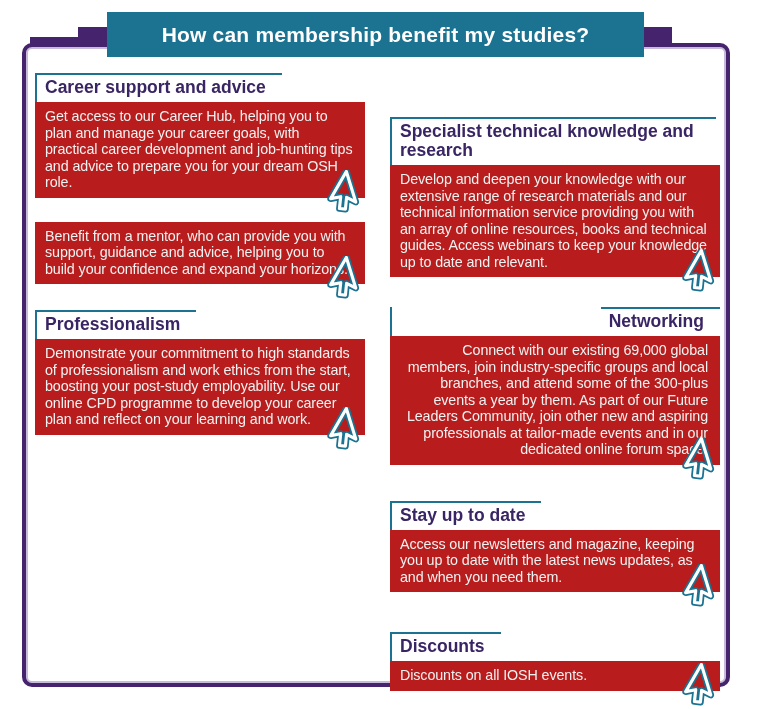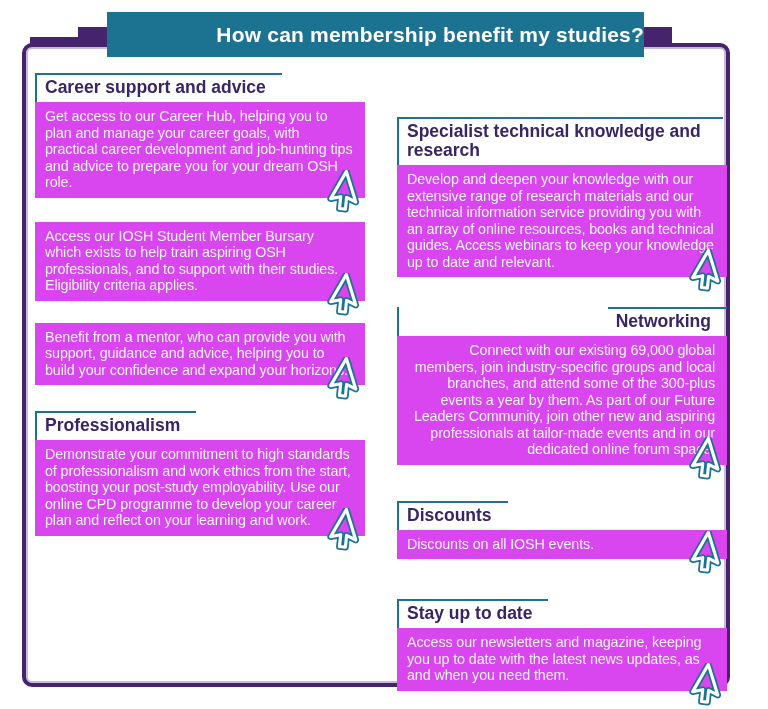--- a/index.html
+++ b/index.html
@@ -7,46 +7,46 @@
     width:768px;height:709px;position:relative;background:#ffffff;
     font-family:"Liberation Sans",sans-serif;overflow:hidden;
   }
   
   .ribbon-thin{position:absolute;left:30px;top:37px;width:642px;height:8px;background:#46246d;}
   .ribbon-tall{position:absolute;left:78px;top:27px;width:594px;height:18px;background:#46246d;}
   .ribbon-shadow{position:absolute;left:30px;top:45px;width:642px;height:3px;background:#c8badb;}
   
   .title-box{
     position:absolute;left:107px;top:12px;width:537px;height:45px;background:#1b7391;
-    display:flex;align-items:center;justify-content:flex-end;z-index:3;
+    display:flex;align-items:center;justify-content:center;z-index:3;
   }
   .title-box h1{
     margin:0;color:#ffffff;font-size:21px;font-weight:bold;letter-spacing:.2px;
   }
   
   .frame{
     position:absolute;left:22px;top:43px;width:708px;height:644px;box-sizing:border-box;
     border:4px solid #46246d;border-radius:10px;
     box-shadow:inset 0 0 0 2px #c8badb;z-index:1;
   }
   
   .content{
     position:absolute;left:22px;top:43px;width:560px;box-sizing:border-box;
-    display:flex;gap:32px;padding:30px 0 0 13px;z-index:2;
+    display:flex;gap:25px;padding:30px 0 0 13px;z-index:2;
   }
   .col{width:330px;flex:0 0 330px;}
   .sec{position:relative;}
   .hgroup{border-left:2px solid #1b7391;}
   .shead{
     display:inline-block;margin:0;border-top:2px solid #1b7391;
     padding:3px 16px 5px 8px;max-width:300px;
     color:#3a2564;font-size:17.5px;line-height:19px;font-weight:bold;
   }
   .panel{
-    position:relative;background:#d946ef;width:330px;box-sizing:border-box;
+    position:relative;background:#b91c1c;width:330px;box-sizing:border-box;
     padding:6px 12px 7px 10px;
   }
   .ptext{
     margin:0;color:#eef3f2;font-size:14.3px;line-height:16.5px;letter-spacing:-0.1px;
   }
   .cursor{
     position:absolute;right:-4px;bottom:-18px;width:46px;height:46px;z-index:4;
     pointer-events:none;
   }
   
@@ -91,26 +91,20 @@
       </div>
       <div class="panel">
         <p class="ptext">Get access to our Career Hub, helping you to plan and manage your career goals, with practical career development and job-hunting tips and advice to prepare you for your dream OSH role.</p>
         <svg class="cursor" viewBox="0 0 22 22">
             <use href="#cursor-glyph"></use>
           </svg>
       </div>
     </section>
 
     <section class="sec">
-      <div class="panel">
-        <p class="ptext">Access our IOSH Student Member Bursary which exists to help train aspiring OSH professionals, and to support with their studies. Eligibility criteria applies.</p>
-        <svg class="cursor" viewBox="0 0 22 22">
-            <use href="#cursor-glyph"></use>
-          </svg>
-      </div>
     </section>
 
     <section class="sec">
       <div class="panel">
         <p class="ptext">Benefit from a mentor, who can provide you with support, guidance and advice, helping you to build your confidence and expand your horizons.</p>
         <svg class="cursor" viewBox="0 0 22 22">
             <use href="#cursor-glyph"></use>
           </svg>
       </div>
     </section>
@@ -150,36 +144,36 @@
       <div class="panel">
         <p class="ptext">Connect with our existing 69,000 global members, join industry-specific groups and local branches, and attend some of the 300-plus events a year by them. As part of our Future Leaders Community, join other new and aspiring professionals at tailor-made events and in our dedicated online forum space.</p>
         <svg class="cursor" viewBox="0 0 22 22">
             <use href="#cursor-glyph"></use>
           </svg>
       </div>
     </section>
 
     <section class="sec">
       <div class="hgroup">
-        <h3 class="shead">Discounts</h3>
+        <h3 class="shead">Stay up to date</h3>
       </div>
       <div class="panel">
-        <p class="ptext">Discounts on all IOSH events.</p>
+        <p class="ptext">Access our newsletters and magazine, keeping you up to date with the latest news updates, as and when you need them.</p>
         <svg class="cursor" viewBox="0 0 22 22">
             <use href="#cursor-glyph"></use>
           </svg>
       </div>
     </section>
 
     <section class="sec">
       <div class="hgroup">
-        <h3 class="shead">Stay up to date</h3>
+        <h3 class="shead">Discounts</h3>
       </div>
       <div class="panel">
-        <p class="ptext">Access our newsletters and magazine, keeping you up to date with the latest news updates, as and when you need them.</p>
+        <p class="ptext">Discounts on all IOSH events.</p>
         <svg class="cursor" viewBox="0 0 22 22">
             <use href="#cursor-glyph"></use>
           </svg>
       </div>
     </section>
 
   </div>
 
 </div>
 

